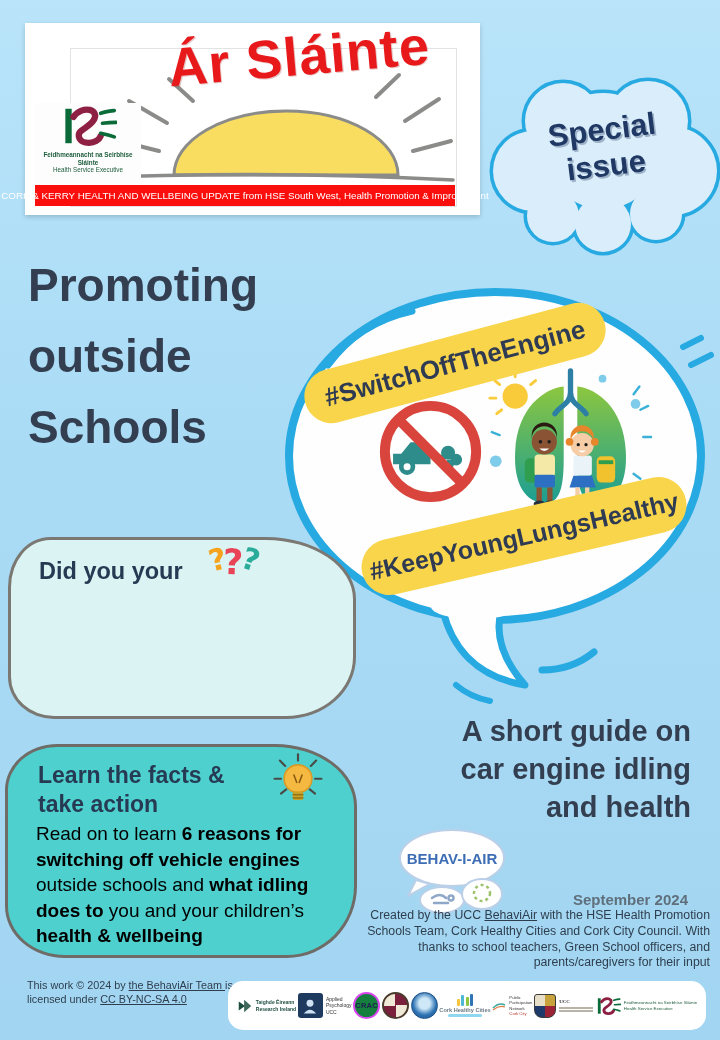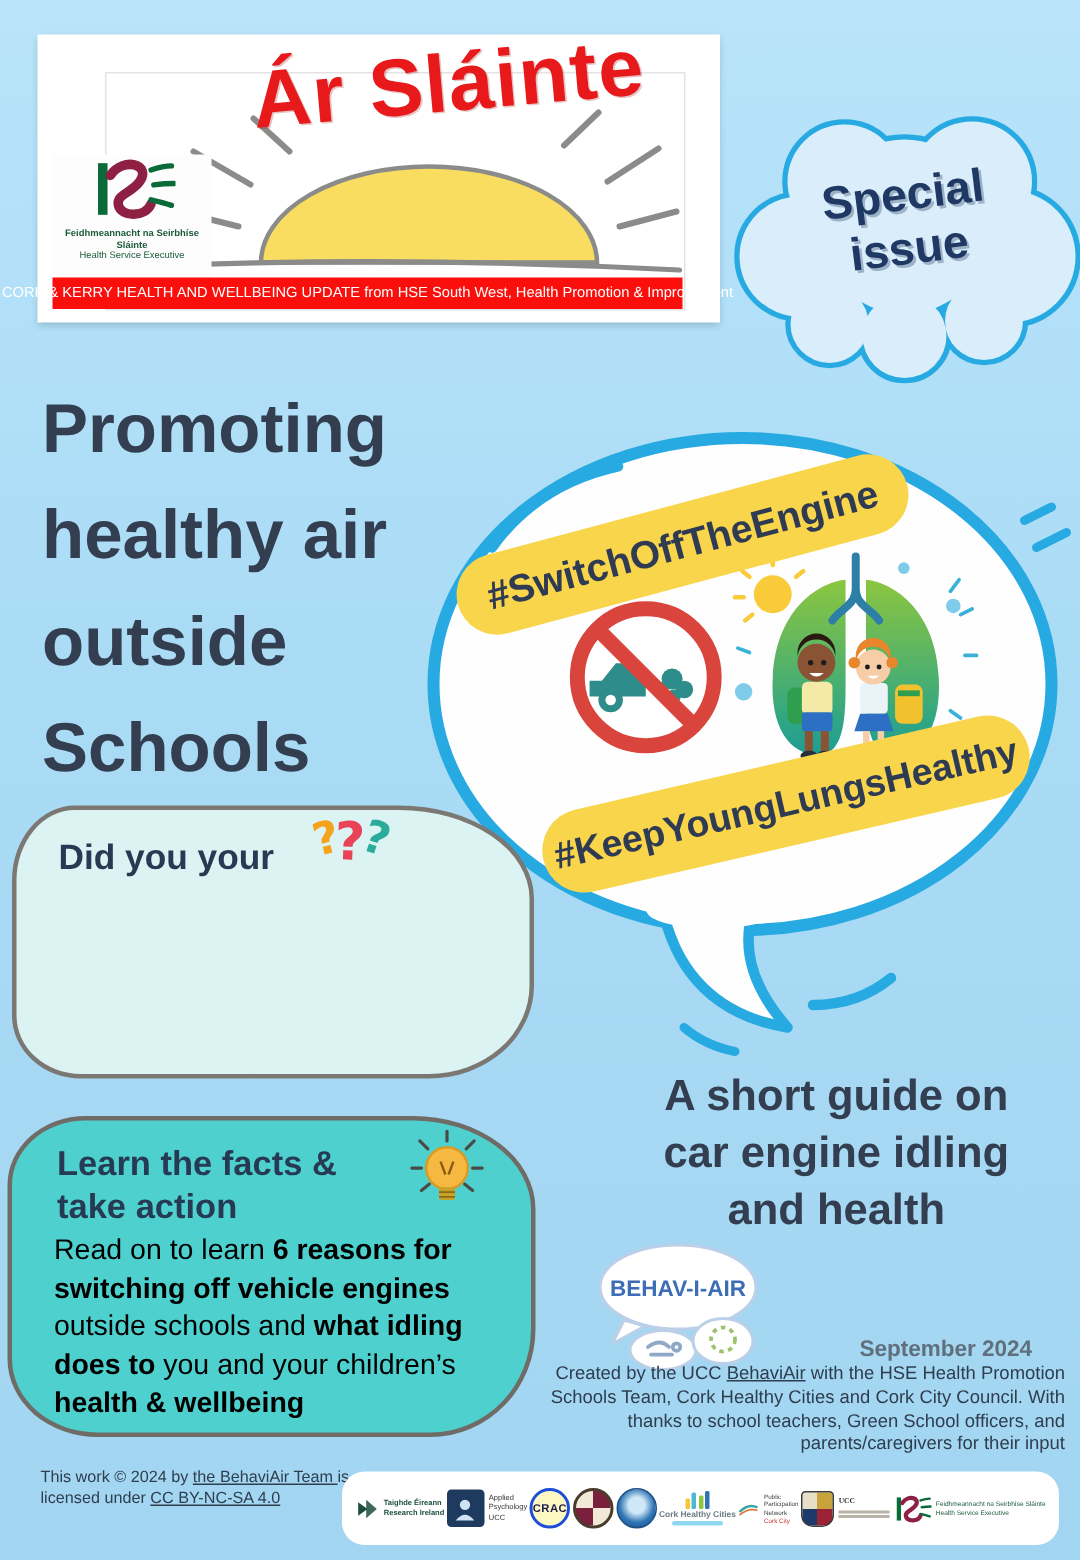--- a/index.html
+++ b/index.html
@@ -64,43 +64,43 @@
     border-radius:52px 82px 70px 60px / 46px 62px 72px 52px; z-index:5;}
   .learn-heading{position:absolute; left:30px; top:14px; font-size:23px; font-weight:700;
     color:#273A53; line-height:29px;}
   .bulb-svg{position:absolute; left:258px; top:4px;}
   .learn-body{position:absolute; left:28px; top:74px; width:304px; font-size:19px;
     line-height:25.5px; color:#000000; margin:0;}
   .seg-b{font-weight:700;}
   .seg-u{text-decoration:underline;}
 
   
-  .short-guide{left:404px; top:712px; width:307px; text-align:center; font-size:29px;
+  .short-guide{left:384px; top:712px; width:307px; text-align:right; font-size:29px;
     font-weight:700; color:#333F50; line-height:38px;}
   .behaviair{left:394px; top:826px;}
   .issue-date{left:420px; top:891px; width:268px; text-align:right; font-size:15px;
     color:#5F6F7B; font-weight:700;}
   .credits{left:354px; top:908px; width:356px; text-align:right; font-size:12.3px;
     line-height:15.8px; color:#2E3E4E; margin:0;}
 
   
   .license{left:27px; top:979px; width:208px; font-size:10.8px; line-height:13.8px;
     color:#2E3E4E; margin:0;}
   .logo-strip{left:228px; top:981px; width:478px; height:49px; background:#fff;
     border-radius:15px; display:flex; align-items:center; justify-content:space-around;
     padding:0 8px; box-sizing:border-box;}
   .lg{display:flex; align-items:center; gap:3px;}
   .lg-col{display:flex; flex-direction:column;}
   .lg-col span{font-size:5px; line-height:6.2px; color:#333; white-space:nowrap;}
   .lg-col.green span{color:#1d5c3b; font-size:4.4px; line-height:5.4px;}
   .ri-col span{color:#1C4D3F; font-weight:700;}
   .psq{width:25px; height:25px; background:#1E3A5F; border-radius:3px;
     display:flex; align-items:center; justify-content:center;}
-  .crac-circle{width:27px; height:27px; border-radius:50%; background:#fef9c3;
-    border:2px solid #1d4ed8; display:flex; align-items:center; 
+  .crac-circle{width:27px; height:27px; border-radius:50%; background:#15803d;
+    border:2px solid #d946ef; display:flex; align-items:center; 
     box-sizing:border-box;}
   .crac-circle span{font-size:7.5px; font-weight:800; color:#1d1d4f; letter-spacing:.3px;}
   .crest-circle{width:27px; height:27px; border-radius:50%; border:2px solid #4a3b2c;
     background:conic-gradient(#7b203c 0 25%, #f1e9d8 0 50%, #7b203c 0 75%, #f1e9d8 0);
     box-sizing:border-box;}
   .blue-circle{width:27px; height:27px; border-radius:50%;
     background:radial-gradient(circle at 50% 42%, #cfe8f7 0 28%, #2f74b5 60%, #1d4f85 100%);
     border:1px solid #1d4f85; box-sizing:border-box;}
   .chc{flex-direction:column; gap:1px; align-items:center;}
   .chc-bars{display:flex; align-items:flex-end; gap:1.5px; height:12px;}
@@ -175,21 +175,20 @@
         <circle cx="178" cy="148" r="26"></circle>
     </g>
   </svg>
   <div class="abs special-text">
     <div>Special</div>
     <div>issue</div>
   </div>
 
   <div class="abs headline">
     <div>Promoting</div>
-    <div>healthy air</div>
     <div>outside</div>
     <div>Schools</div>
   </div>
 
   <svg class="abs bubble-svg" width="440" height="430" viewBox="0 0 440 430">
     <ellipse cx="215" cy="171" rx="206" ry="164" fill="#FEFEFE" stroke="#27A9E1" stroke-width="8"></ellipse>
     <path d="M163,326 C172,362 196,392 245,400 C222,374 214,348 222,322 Z" fill="#FEFEFE" stroke="#27A9E1" stroke-width="7" stroke-linejoin="round"></path>
     <ellipse cx="195" cy="322" rx="44" ry="12" fill="#FEFEFE"></ellipse>
     <g fill="none" stroke="#27A9E1" stroke-linecap="round">
       <path d="M48,80 Q 78,38 132,26" stroke-width="7"></path>

